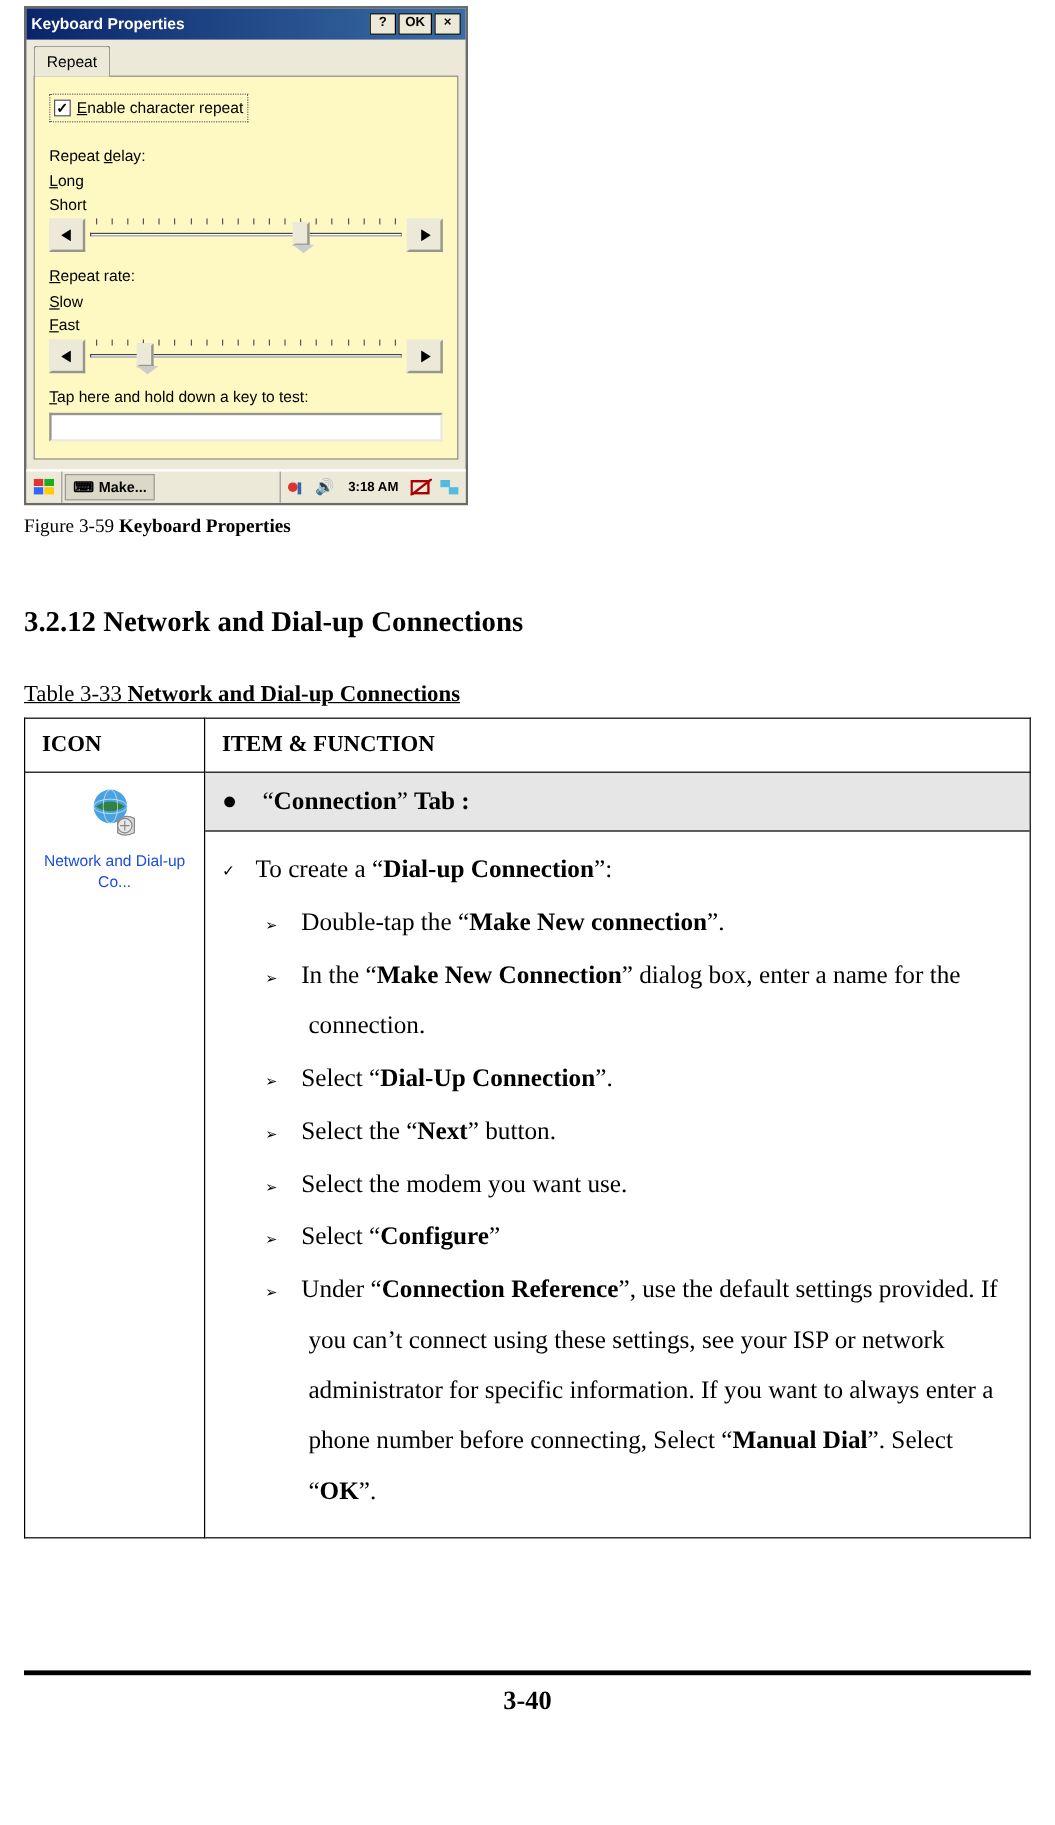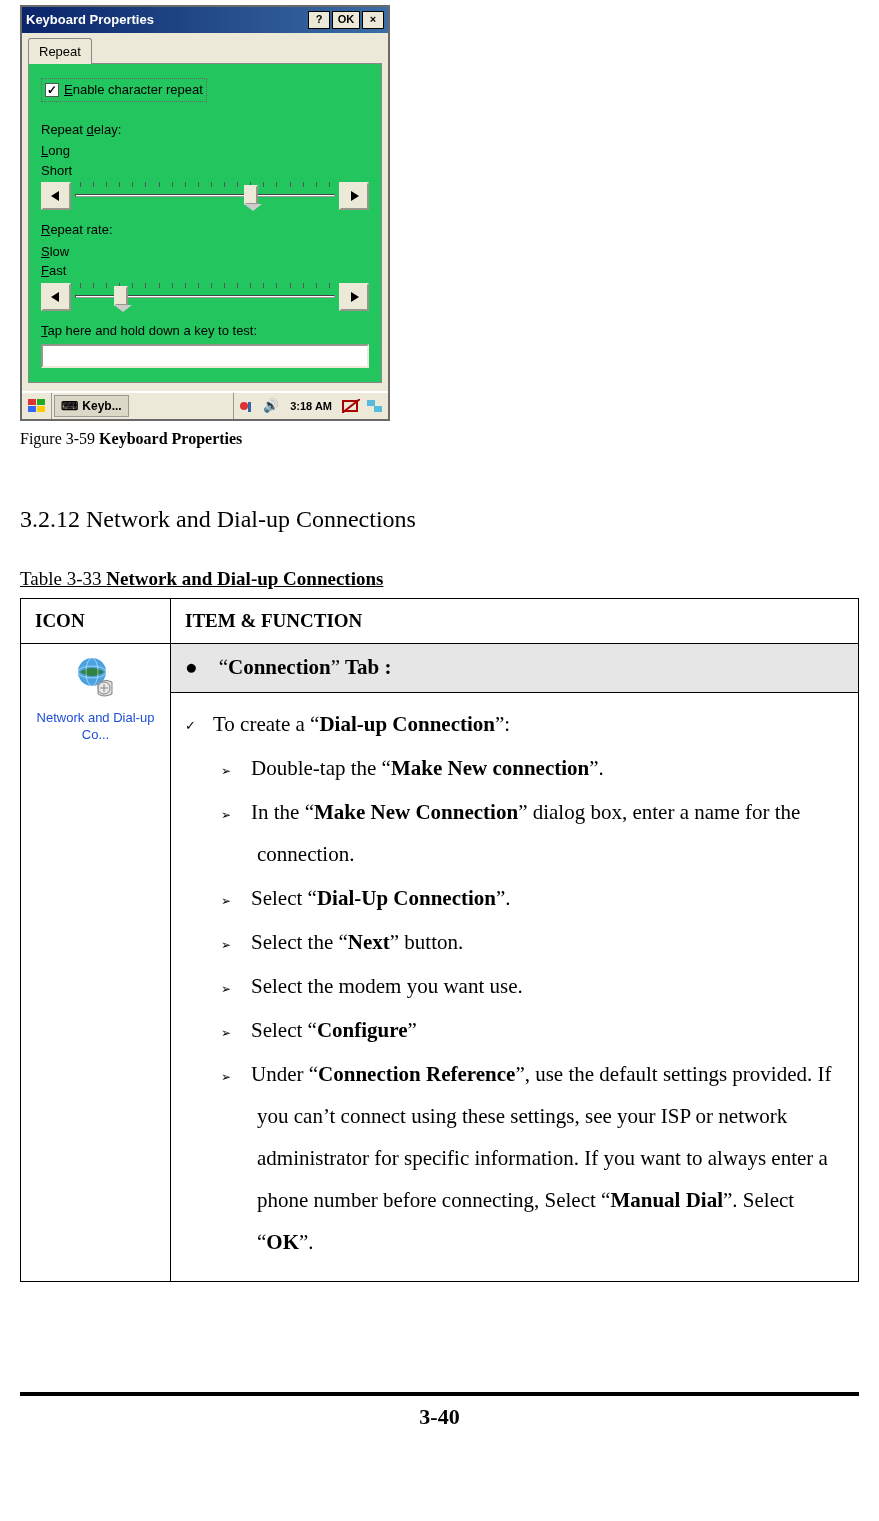--- a/index.html
+++ b/index.html
@@ -59,21 +59,21 @@
       border-top-left-radius: 3px;
       border-top-right-radius: 3px;
       position: relative;
       top: 1px;
       font-size: 13px;
     }
     .tab-content {
       border: 1px solid #888;
       margin: 0 6px 8px 6px;
       padding: 14px 12px 14px 12px;
-      background: #22c55e;
+      background: #fef9c3;
     }
     
     .check-row {
       display: inline-flex;
       align-items: center;
       border: 1px dotted #666;
       padding: 1px 3px;
       gap: 5px;
       margin-bottom: 12px;
     }
@@ -205,21 +205,21 @@
     }
     .clock { font-size: 11px; font-weight: bold; padding: 0 4px; }
     .tray-icon { width: 18px; height: 18px; display: inline-flex; align-items: center; justify-content: center; }
     
     
     .figure-caption { font-size: 16px; margin-top: 6px; }
     .figure-caption b { font-weight: bold; }
     
     h2.section-heading {
       font-size: 24px;
-      font-weight: normal;
+      font-weight: bold;
       margin-top: 50px;
       margin-bottom: 28px;
     }
     .table-caption {
       font-size: 19px;
       text-decoration: underline;
       margin-bottom: 4px;
     }
     
     table.doc-table {
@@ -403,21 +403,21 @@
     <div class="start-flag">
       <svg width="18" height="14">
         <rect x="0" y="0" width="8" height="6" fill="#d33"></rect>
         <rect x="9" y="0" width="8" height="6" fill="#2a2"></rect>
         <rect x="0" y="7" width="8" height="6" fill="#36f"></rect>
         <rect x="9" y="7" width="8" height="6" fill="#fc0"></rect>
       </svg>
     </div>
     <div class="task-item">
       <span>⌨</span>
-      <span>Keyb...</span>
+      <span>Make...</span>
     </div>
     <div class="tray">
       <span class="tray-icon">
         <svg width="16" height="16">
             <circle cx="5" cy="8" r="4" fill="#d33"></circle>
             <rect x="9" y="4" width="3" height="10" fill="#36a"></rect>
           </svg>
       </span>
       <span class="tray-icon">🔊</span>
       <span class="clock">3:18 AM</span>

